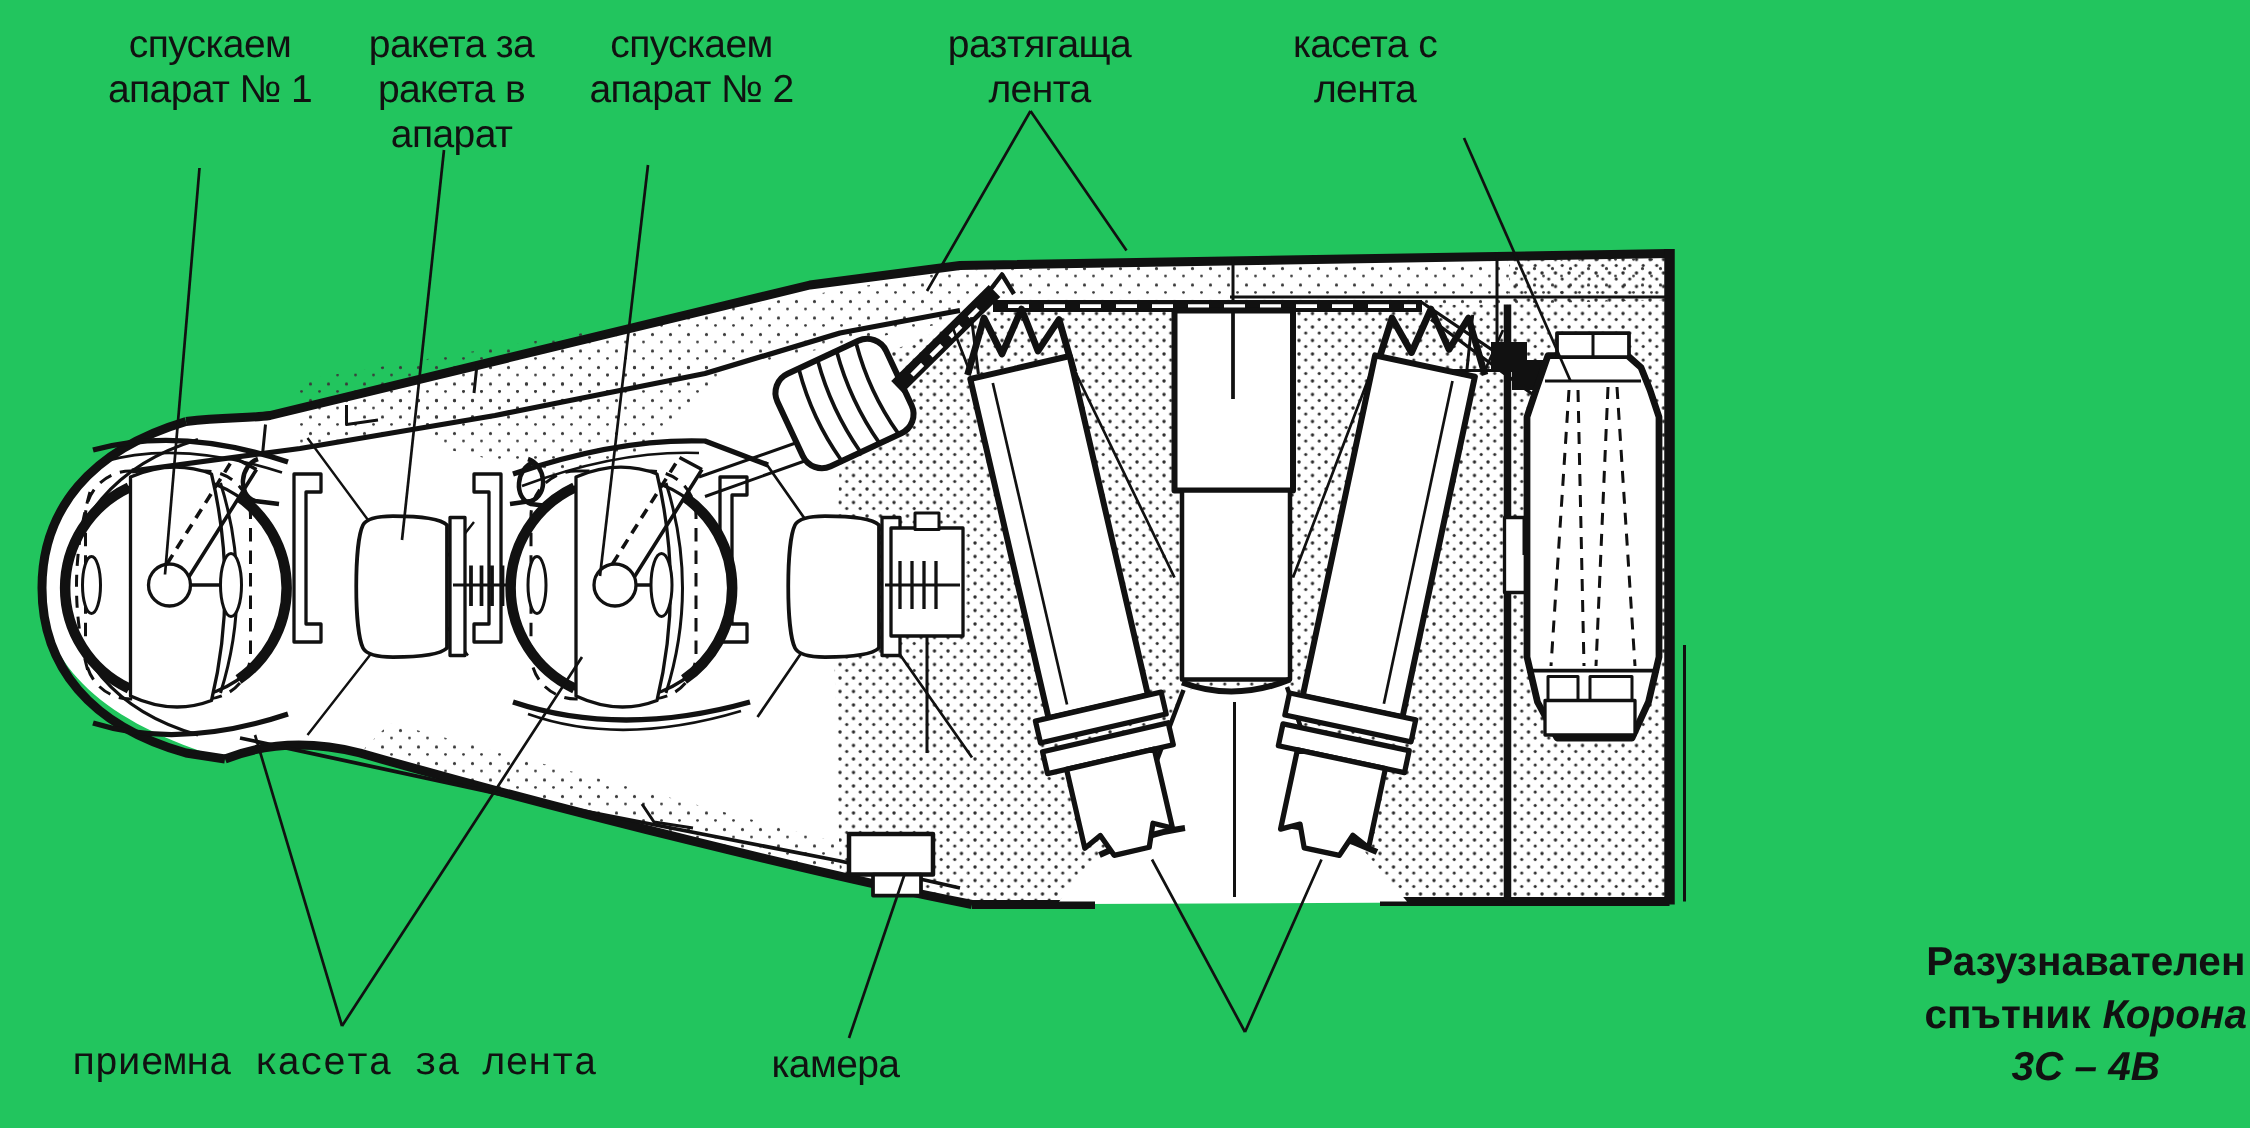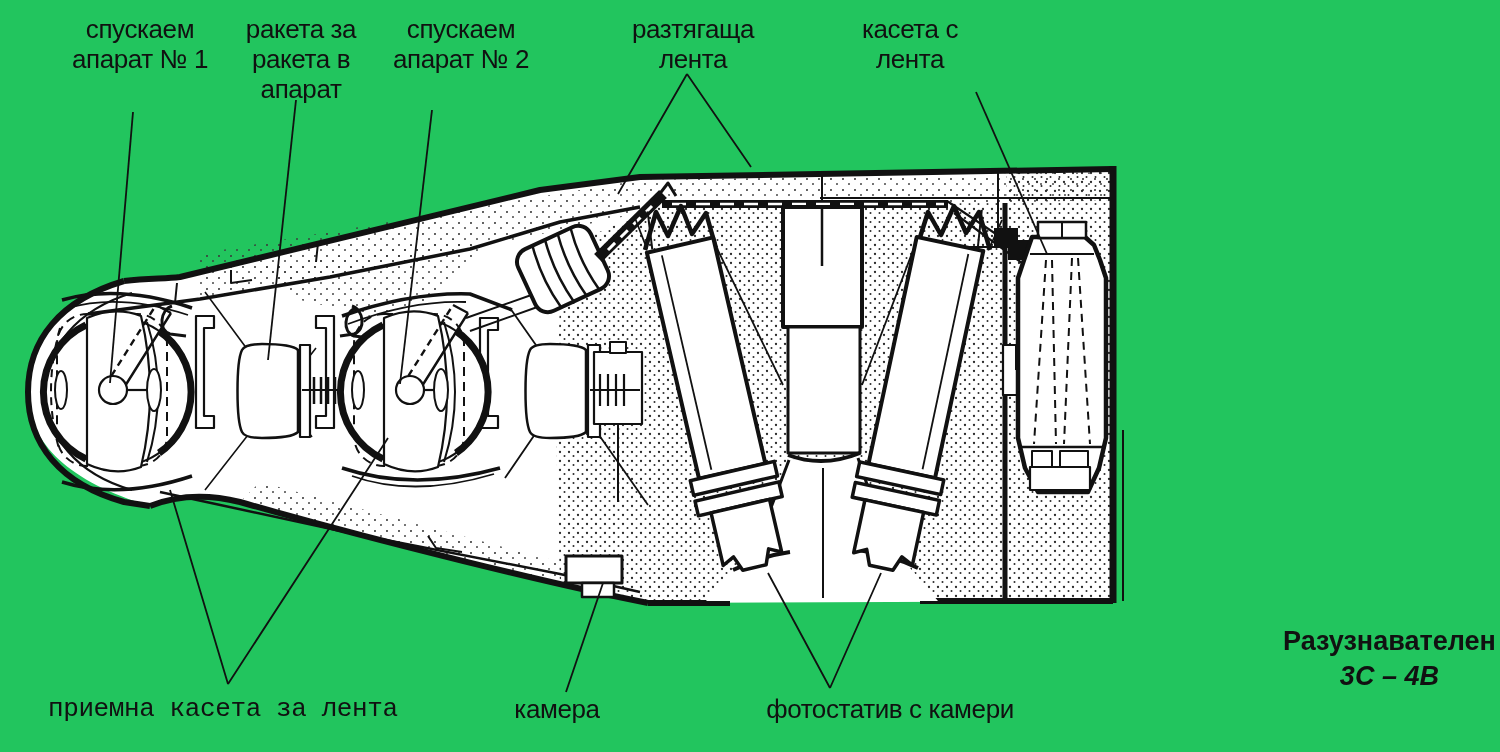--- a/index.html
+++ b/index.html
@@ -242,22 +242,22 @@
   </div>
 
   <div class="lbl left" style="left:48px;top:694px">
     <div>приемна касета за лента</div>
   </div>
 
   <div class="lbl" style="left:557px;top:694px">
     <div>камера</div>
   </div>
 
-  <div class="lbl" style="left:890px;top:694px">
-    <div>фотостатив с камери</div>
-  </div>
 
   <div class="caption">
     <div>Разузнавателен</div>
+    <div>
+      <span class="sp">спътник</span><span class="it">Корона</span>
+    </div>
     <div class="it">3С – 4В</div>
   </div>
 
 </div>
 
 </body></html>

